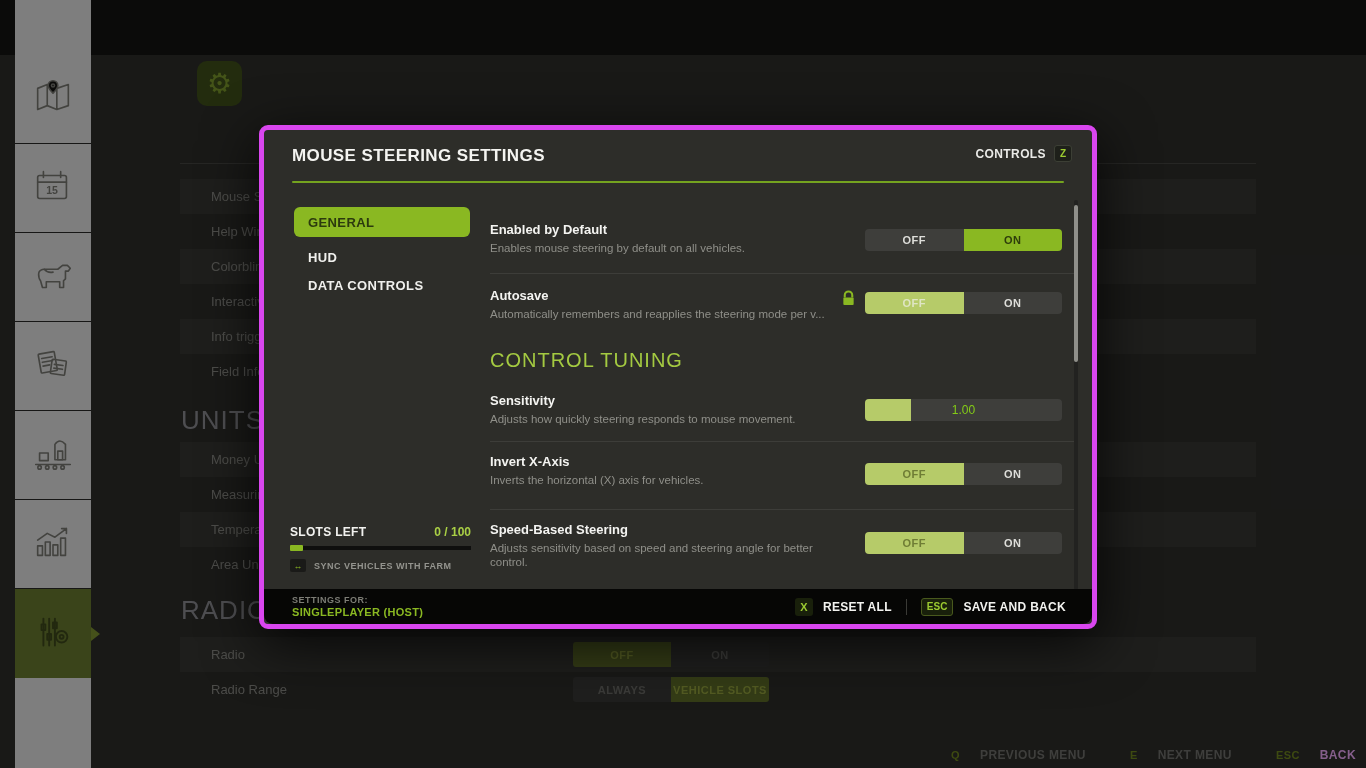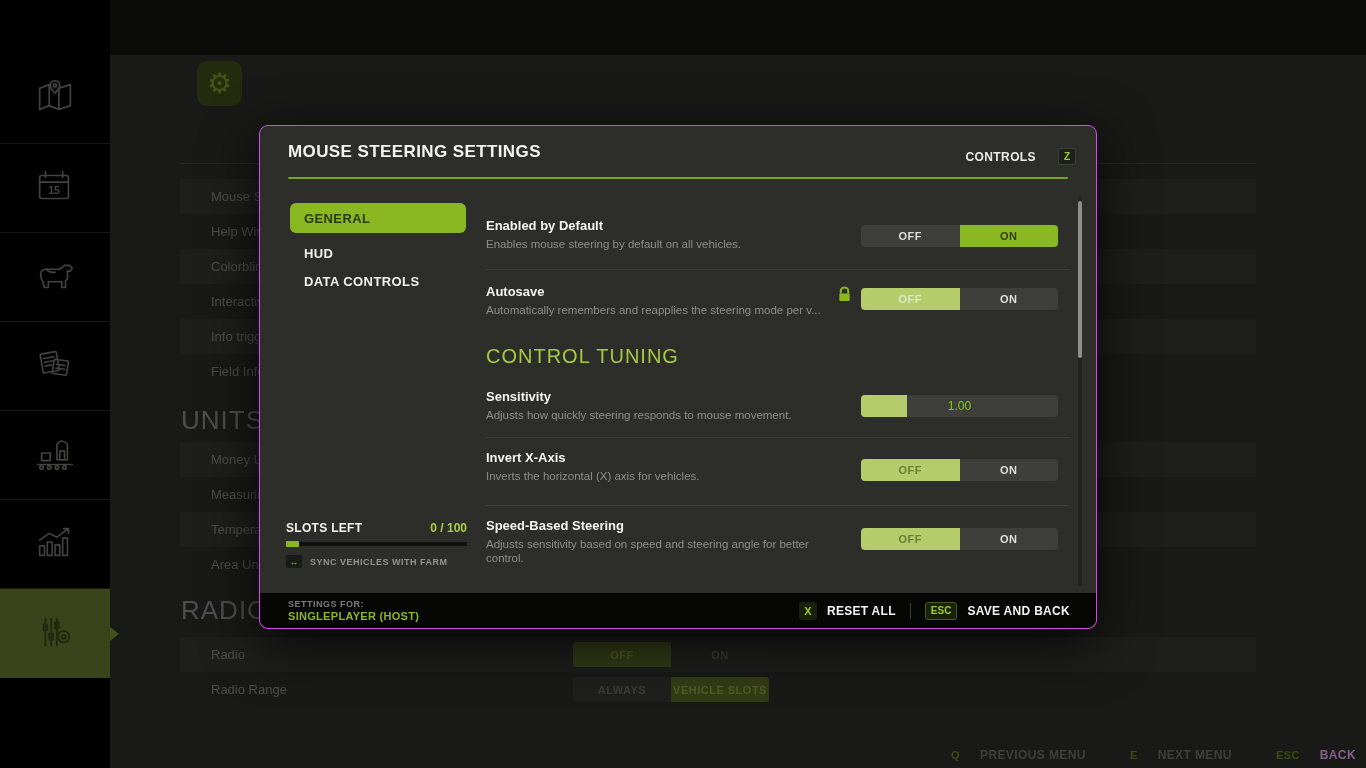--- a/index.html
+++ b/index.html
@@ -1,21 +1,21 @@
 <!DOCTYPE html>
 <html><head>
 <meta charset="utf-8">
 <style>
   html,body{margin:0;padding:0;background:#000;}
   *{box-sizing:border-box;font-family:"Liberation Sans",sans-serif;}
   .screen{position:relative;width:1366px;height:768px;background:#2e2e2b;overflow:hidden;}
 
   
   .topbar{position:absolute;left:0;top:0;width:100%;height:55px;background:#141413;}
-  .sidebar{position:absolute;left:0;top:0;width:110px;height:768px;background:#000000;padding-top:55px;}
+  .sidebar{position:absolute;left:15px;top:0;width:76px;height:768px;background:#e5e5e5;padding-top:55px;}
   .side-item{height:89px;display:flex;align-items:center;justify-content:center;border-bottom:1px solid #2b2b28;color:#7a7a74;position:relative;}
   .side-item svg{stroke:#7a7a74;fill:none;stroke-width:1.7;stroke-linejoin:round;stroke-linecap:round;}
   .side-item.active{background:#6a7c30;border-bottom:none;}
   .side-item.active svg{stroke:#3f4a1c;stroke-width:2;}
   .side-arrow{position:absolute;right:-9px;top:50%;margin-top:-7px;width:0;height:0;border-top:7px solid transparent;border-bottom:7px solid transparent;border-left:9px solid #7e9431;}
   .cal-num{font-size:11px;font-weight:bold;fill:#7a7a74;stroke:none;}
 
   .page-icon{position:absolute;left:197px;top:61px;width:45px;height:45px;border-radius:10px;background:#40511a;color:#7c9a2c;font-size:28px;display:flex;align-items:center;justify-content:center;}
   .page-title{position:absolute;left:256px;top:66px;font-size:29px;color:#9c9ca2;letter-spacing:1px;}
   .page-rule{position:absolute;left:180px;top:163px;width:1076px;height:1px;background:#454542;}
@@ -32,23 +32,23 @@
 
   .page-footer{position:absolute;right:10px;bottom:6px;display:flex;align-items:center;font-weight:bold;font-size:12px;color:#72726e;letter-spacing:.4px;}
   .pf-key{color:#70871f;font-size:11px;margin-right:20px;}
   .pf-group{display:flex;align-items:center;margin-left:44px;}
   .pf-back{color:#f0abfc;}
 
   
   .backdrop{position:absolute;inset:0;background:rgba(0,0,0,0.45);z-index:5;}
 
   
-  .modal{position:absolute;left:259px;top:125px;width:838px;height:504px;background:#2d2d29;border:1px solid #d946ef;border-radius:9px;z-index:10;box-shadow:0 14px 55px rgba(0,0,0,.8);}
+  .modal{position:absolute;left:259px;top:125px;width:838px;height:504px;background:#2d2d29;border:5px solid #d946ef;border-radius:9px;z-index:10;box-shadow:0 14px 55px rgba(0,0,0,.8);}
   .m-title{position:absolute;left:28px;top:16px;font-weight:bold;font-size:17px;color:#f4f4f1;letter-spacing:.4px;}
-  .m-controls{position:absolute;right:20px;top:22px;display:flex;align-items:center;gap:22px;}
+  .m-controls{position:absolute;right:20px;top:15px;display:flex;align-items:center;gap:8px;}
   .m-controls-label{font-weight:bold;font-size:12px;color:#eaeae7;letter-spacing:.4px;}
   .keycap{min-width:18px;height:17px;padding:0 4px;background:#1e201a;border:1px solid #3c3f35;border-radius:3px;color:#9ccb31;font-weight:bold;font-size:10px;display:flex;align-items:center;justify-content:center;}
   .m-rule{position:absolute;left:28px;right:28px;top:51px;height:2px;background:#74a31f;border-radius:1px;}
 
   .m-tabs{position:absolute;left:30px;top:77px;width:176px;}
   .tab-active{height:30px;background:#8ab822;border-radius:6px;color:#2c3a0e;font-weight:bold;font-size:13px;display:flex;align-items:center;padding-left:14px;letter-spacing:.4px;}
   .tab{margin-top:13px;padding-left:14px;color:#f0f0ed;font-weight:bold;font-size:13px;letter-spacing:.4px;}
 
   .m-col{position:absolute;left:226px;top:77px;width:584px;}
   .m-row{position:relative;border-bottom:1px solid #3d3d39;}

